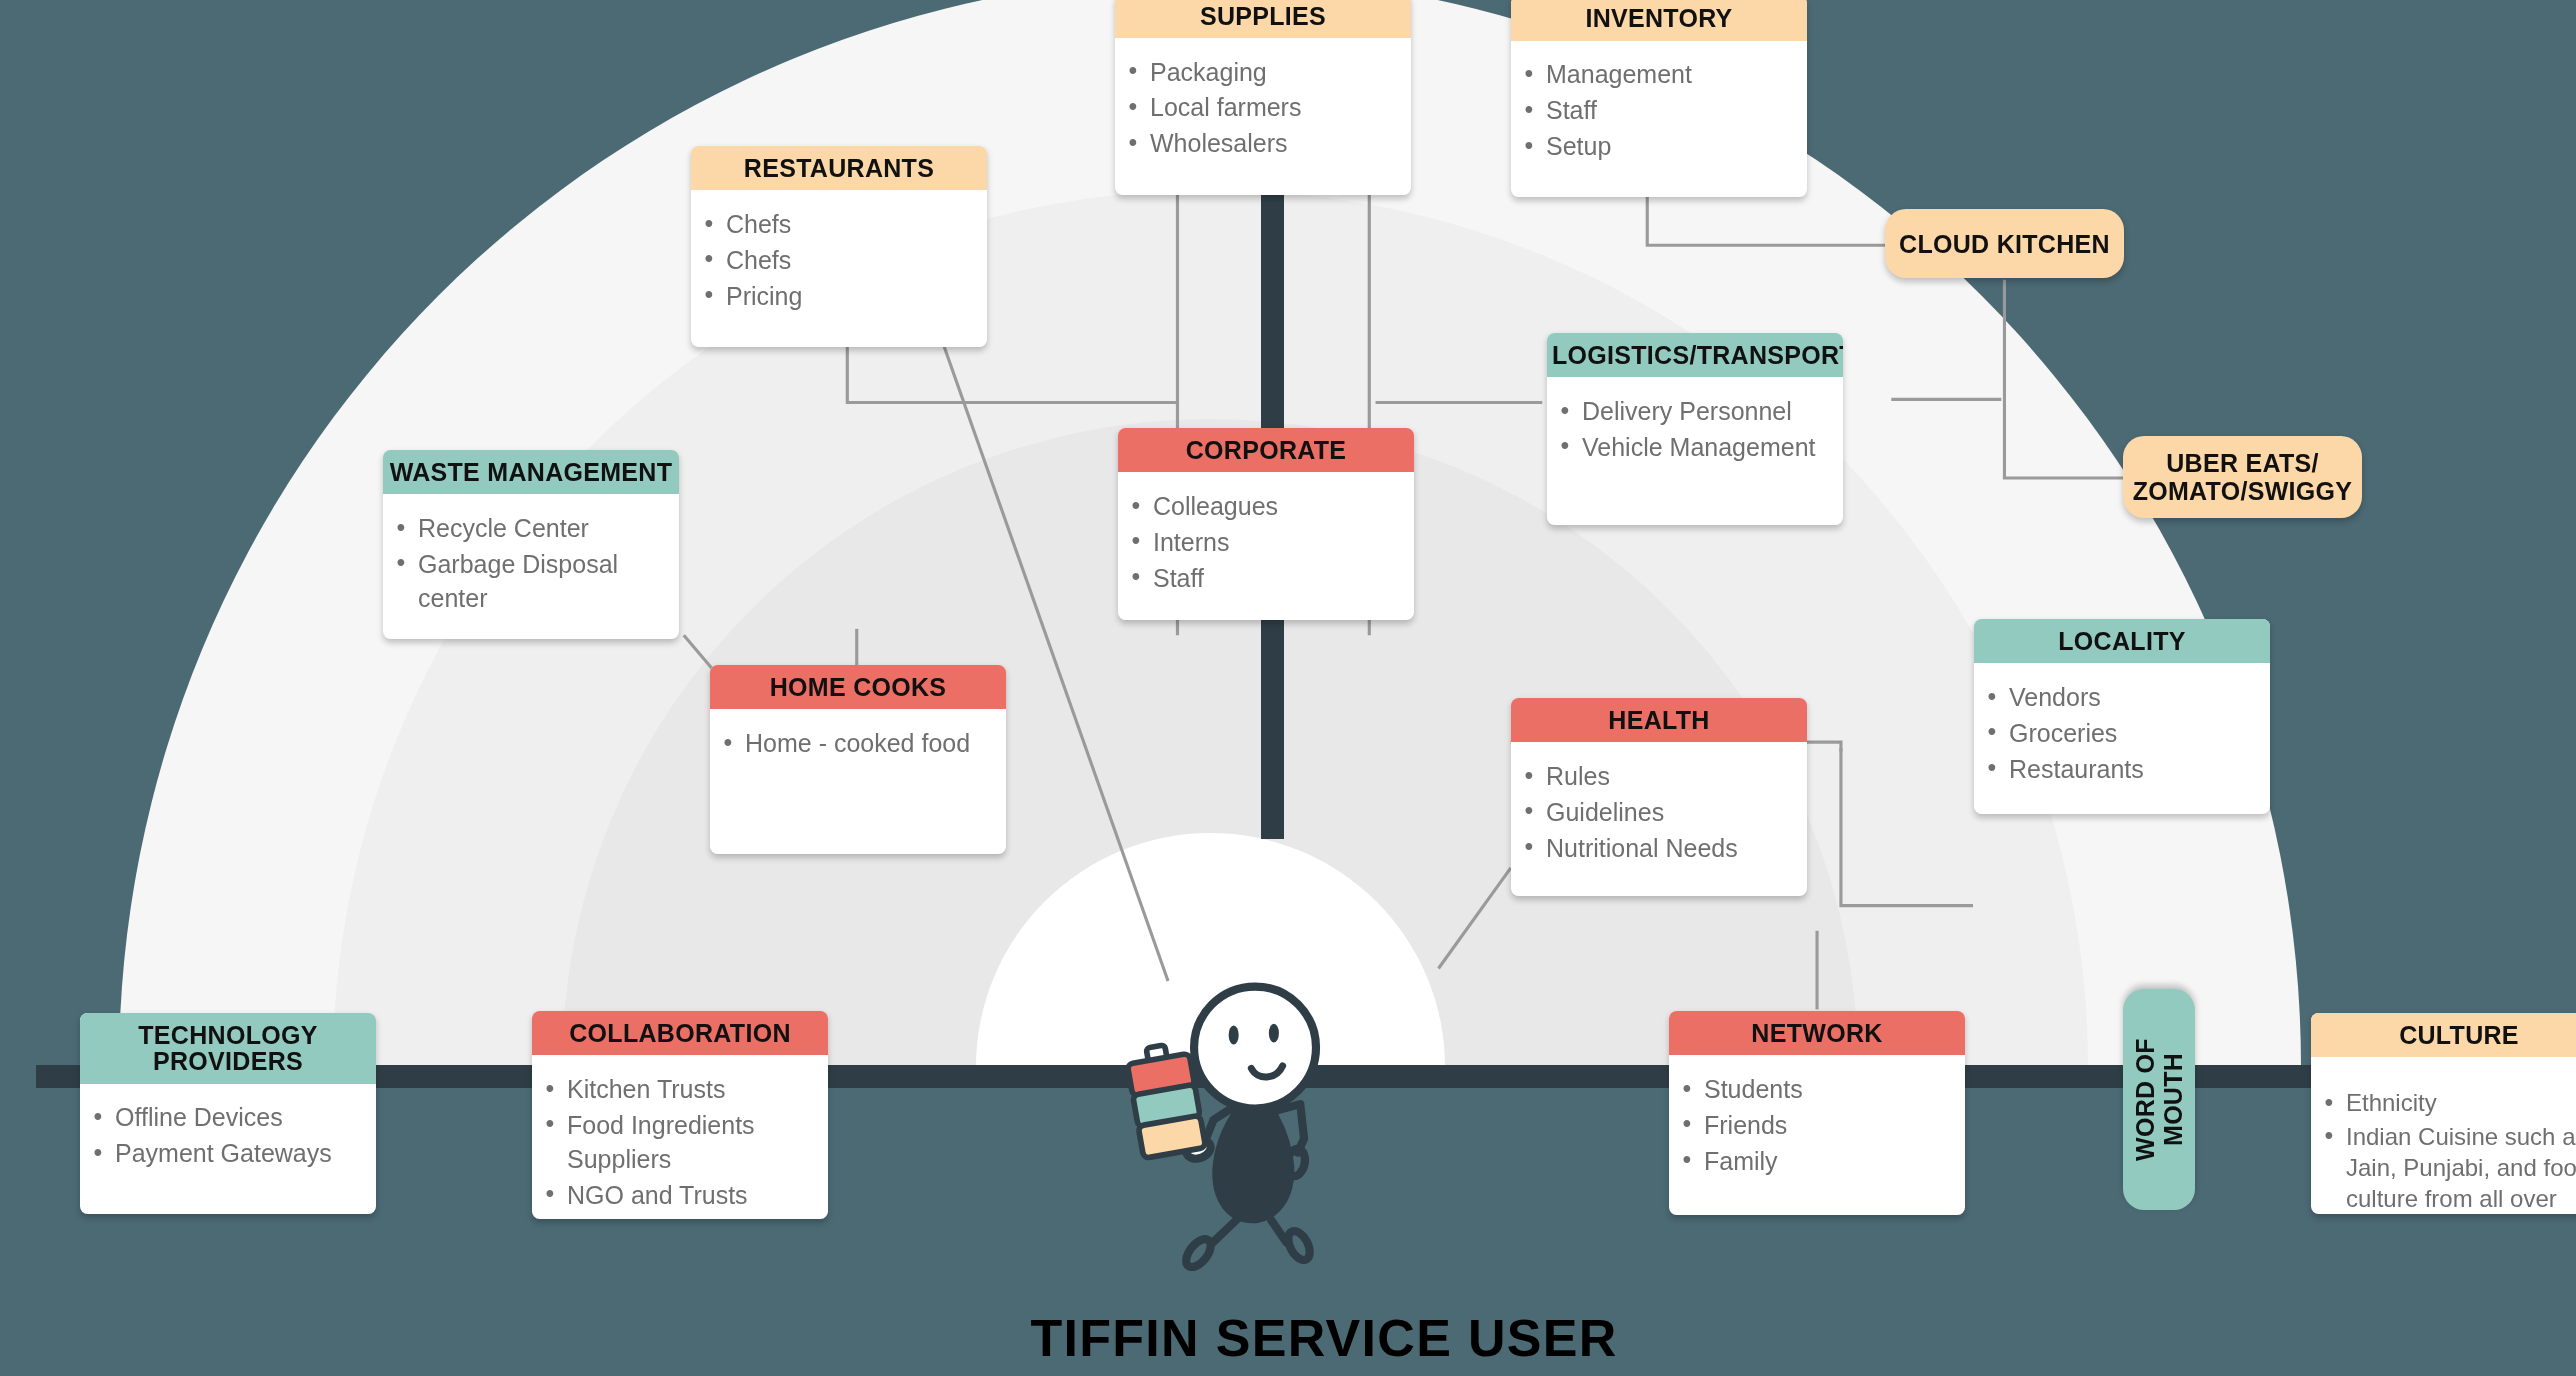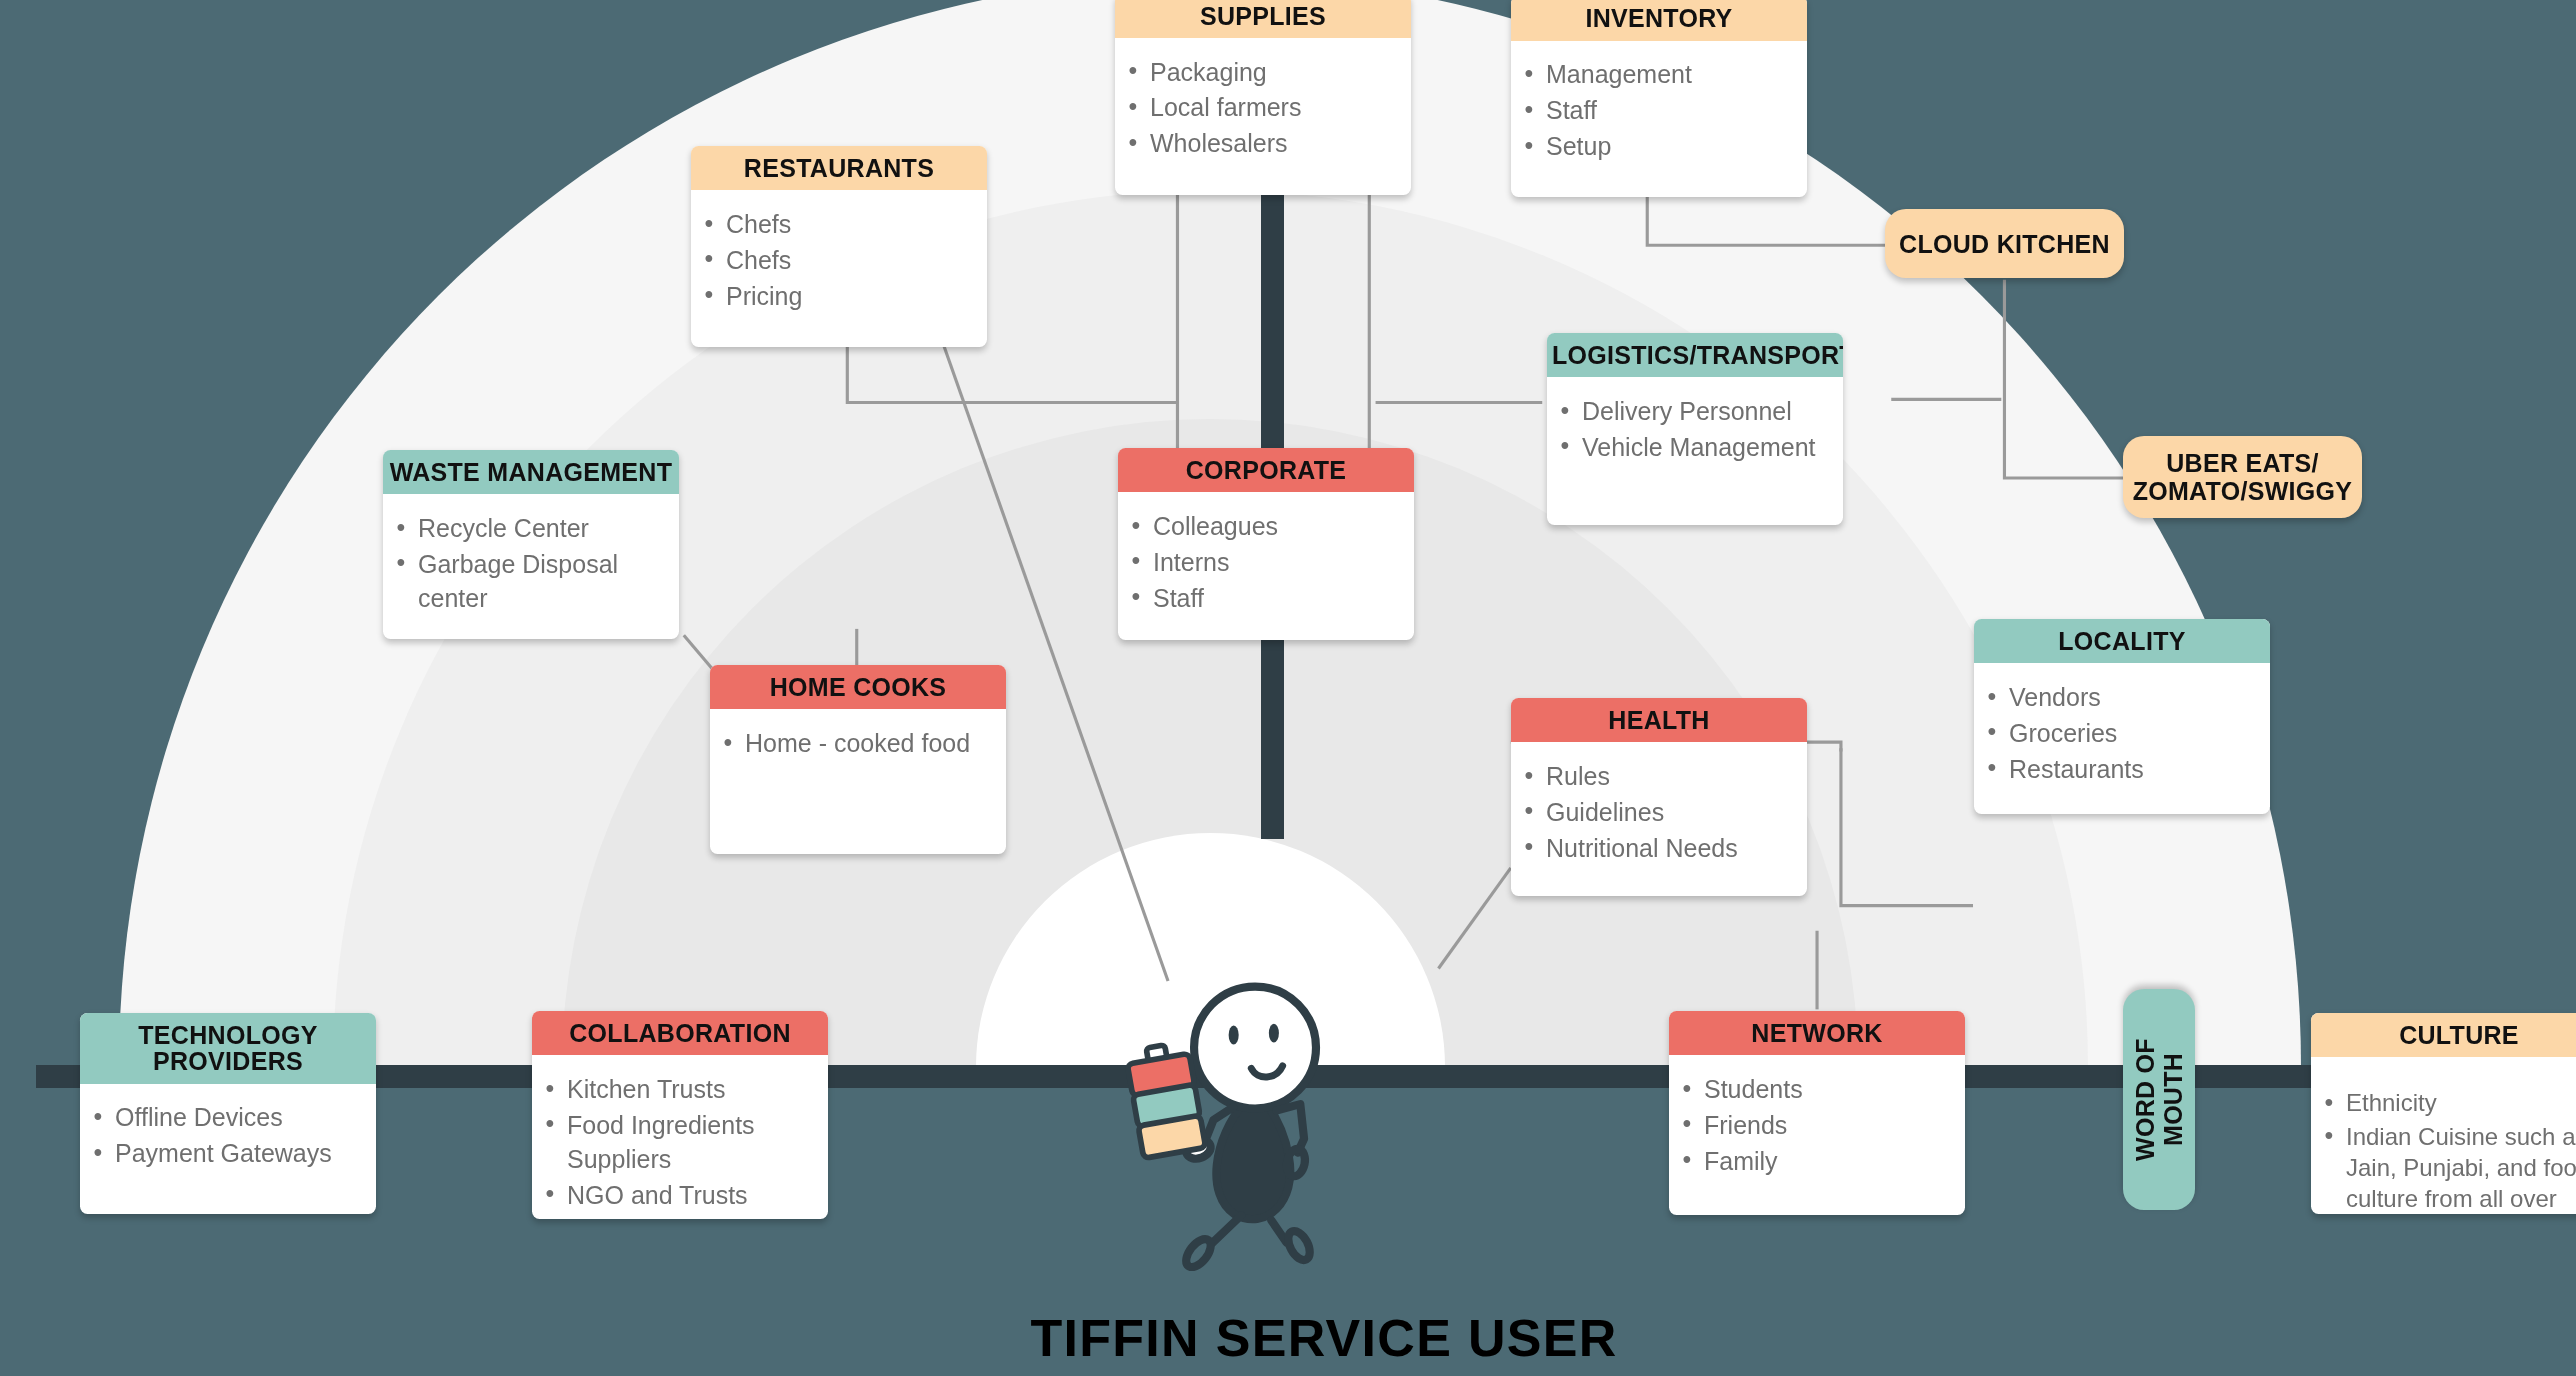--- a/index.html
+++ b/index.html
@@ -155,21 +155,21 @@
   </div>
 
   <div class="card" style="left:347px;top:450px;width:296px;height:189px;">
     <div class="hd hd-teal">WASTE MANAGEMENT</div>
     <ul>
       <li>Recycle Center</li>
       <li>Garbage Disposal center</li>
     </ul>
   </div>
 
-  <div class="card" style="left:1082px;top:448px;width:296px;height:192px;">
+  <div class="card" style="left:1082px;top:428px;width:296px;height:192px;">
     <div class="hd hd-red">CORPORATE</div>
     <ul>
       <li>Colleagues</li>
       <li>Interns</li>
       <li>Staff</li>
     </ul>
   </div>
 
   <div class="card" style="left:674px;top:665px;width:296px;height:189px;">
     <div class="hd hd-red">HOME COOKS</div>

